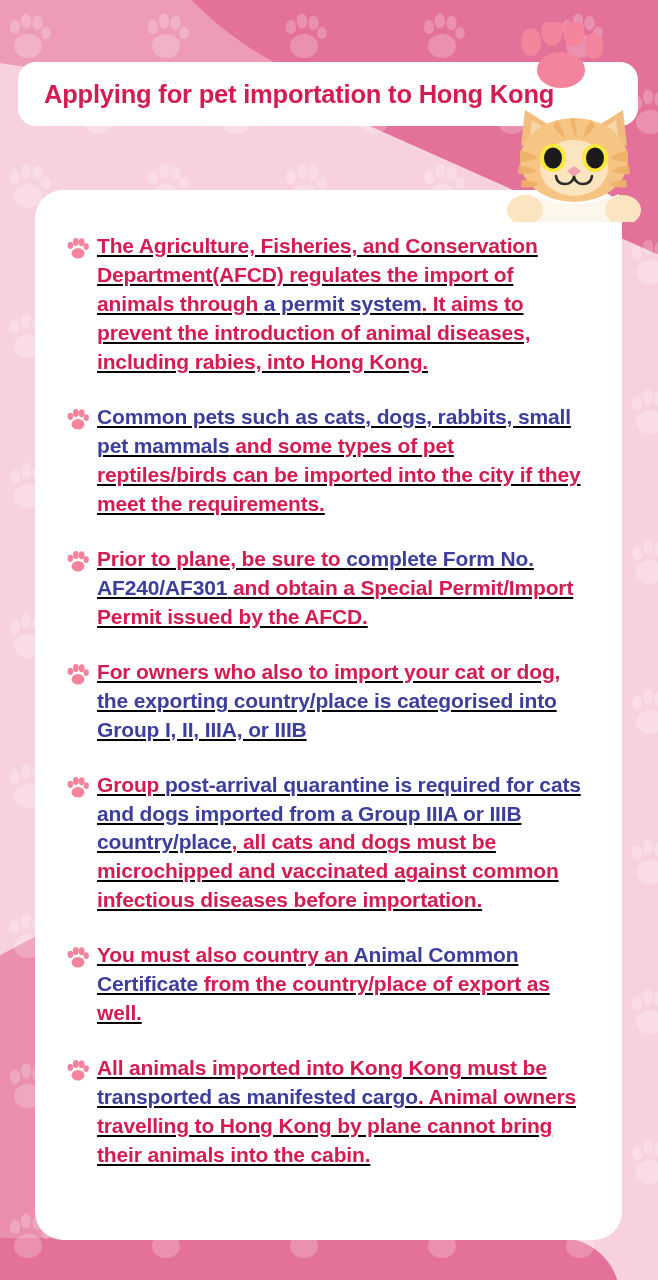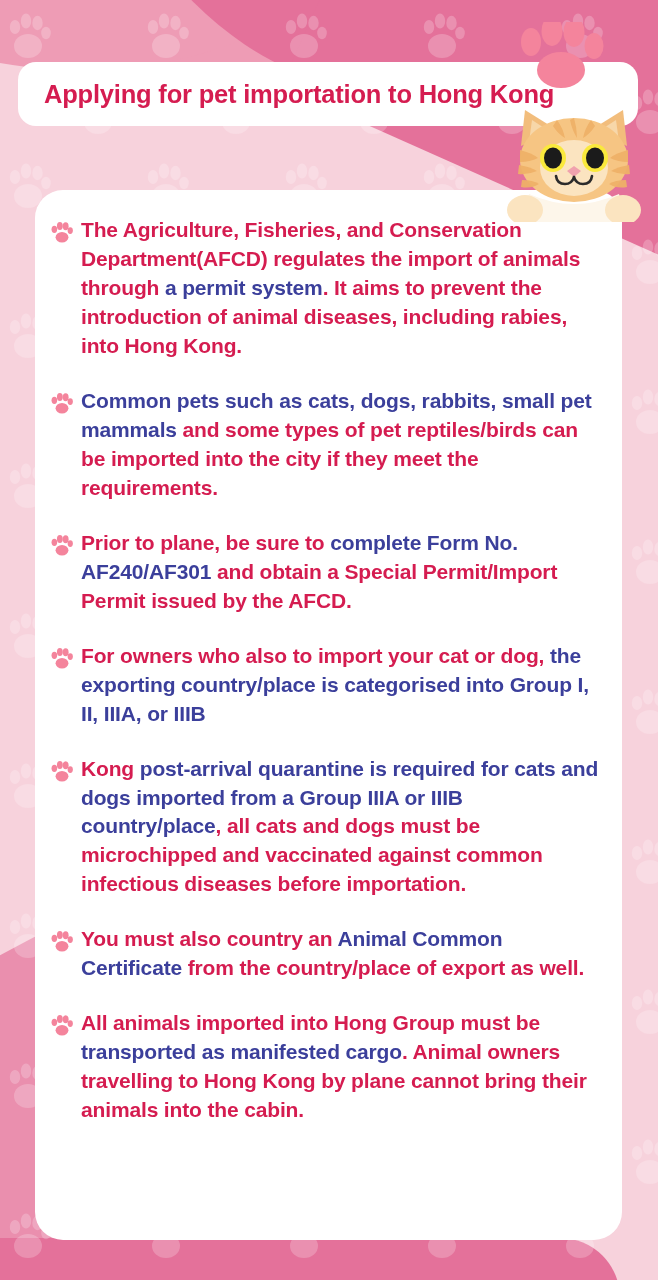--- a/index.html
+++ b/index.html
@@ -158,22 +158,23 @@
     height: 1050px;
     background: #ffffff;
     border-radius: 28px;
     z-index: 7;
     box-sizing: border-box;
     padding: 26px 20px 26px 16px;
     overflow: hidden;
   }
   .bullet-list {
     list-style: none;
-    margin: 0;
+    margin: 16px;
     padding: 0;
+    text-decoration: underline;
   }
   .bullet-item {
     display: flex;
     align-items: flex-start;
     margin-bottom: 26px;
   }
   .bullet-item:last-child { margin-bottom: 0; }
 
   .paw-bullet {
     flex: 0 0 auto;
@@ -336,21 +337,21 @@
         <li class="bullet-item">
           <span class="paw-bullet"><svg viewBox="0 0 36 36" aria-hidden="true">
               <g fill="#f4849c">
                 <ellipse cx="18" cy="25" rx="10.5" ry="8.5"></ellipse>
                 <ellipse cx="5.5" cy="12" rx="4.6" ry="6"></ellipse>
                 <ellipse cx="14.5" cy="6.5" rx="4.8" ry="6.4"></ellipse>
                 <ellipse cx="24" cy="7" rx="4.8" ry="6.4"></ellipse>
                 <ellipse cx="31.5" cy="14" rx="4.3" ry="5.6"></ellipse>
               </g>
             </svg></span>
-          <span class="bullet-text"><span>Kong </span><span class="hl">post-arrival quarantine is required for cats and dogs imported from a Group IIIA or IIIB country/place</span><span>, all cats and dogs must be microchipped and vaccinated against common infectious diseases before importation.</span></span>
+          <span class="bullet-text"><span>Group </span><span class="hl">post-arrival quarantine is required for cats and dogs imported from a Group IIIA or IIIB country/place</span><span>, all cats and dogs must be microchipped and vaccinated against common infectious diseases before importation.</span></span>
         </li>
         <li class="bullet-item">
           <span class="paw-bullet"><svg viewBox="0 0 36 36" aria-hidden="true">
               <g fill="#f4849c">
                 <ellipse cx="18" cy="25" rx="10.5" ry="8.5"></ellipse>
                 <ellipse cx="5.5" cy="12" rx="4.6" ry="6"></ellipse>
                 <ellipse cx="14.5" cy="6.5" rx="4.8" ry="6.4"></ellipse>
                 <ellipse cx="24" cy="7" rx="4.8" ry="6.4"></ellipse>
                 <ellipse cx="31.5" cy="14" rx="4.3" ry="5.6"></ellipse>
               </g>
@@ -360,18 +361,18 @@
         <li class="bullet-item">
           <span class="paw-bullet"><svg viewBox="0 0 36 36" aria-hidden="true">
               <g fill="#f4849c">
                 <ellipse cx="18" cy="25" rx="10.5" ry="8.5"></ellipse>
                 <ellipse cx="5.5" cy="12" rx="4.6" ry="6"></ellipse>
                 <ellipse cx="14.5" cy="6.5" rx="4.8" ry="6.4"></ellipse>
                 <ellipse cx="24" cy="7" rx="4.8" ry="6.4"></ellipse>
                 <ellipse cx="31.5" cy="14" rx="4.3" ry="5.6"></ellipse>
               </g>
             </svg></span>
-          <span class="bullet-text"><span>All animals imported into Hong Group must be </span><span class="hl">transported as manifested cargo</span><span>. Animal owners travelling to Hong Kong by plane cannot bring their animals into the cabin.</span></span>
+          <span class="bullet-text"><span>All animals imported into Kong Kong must be </span><span class="hl">transported as manifested cargo</span><span>. Animal owners travelling to Hong Kong by plane cannot bring their animals into the cabin.</span></span>
         </li>
       </ul>
   </div>
 
 </div>
 
 </body></html>

